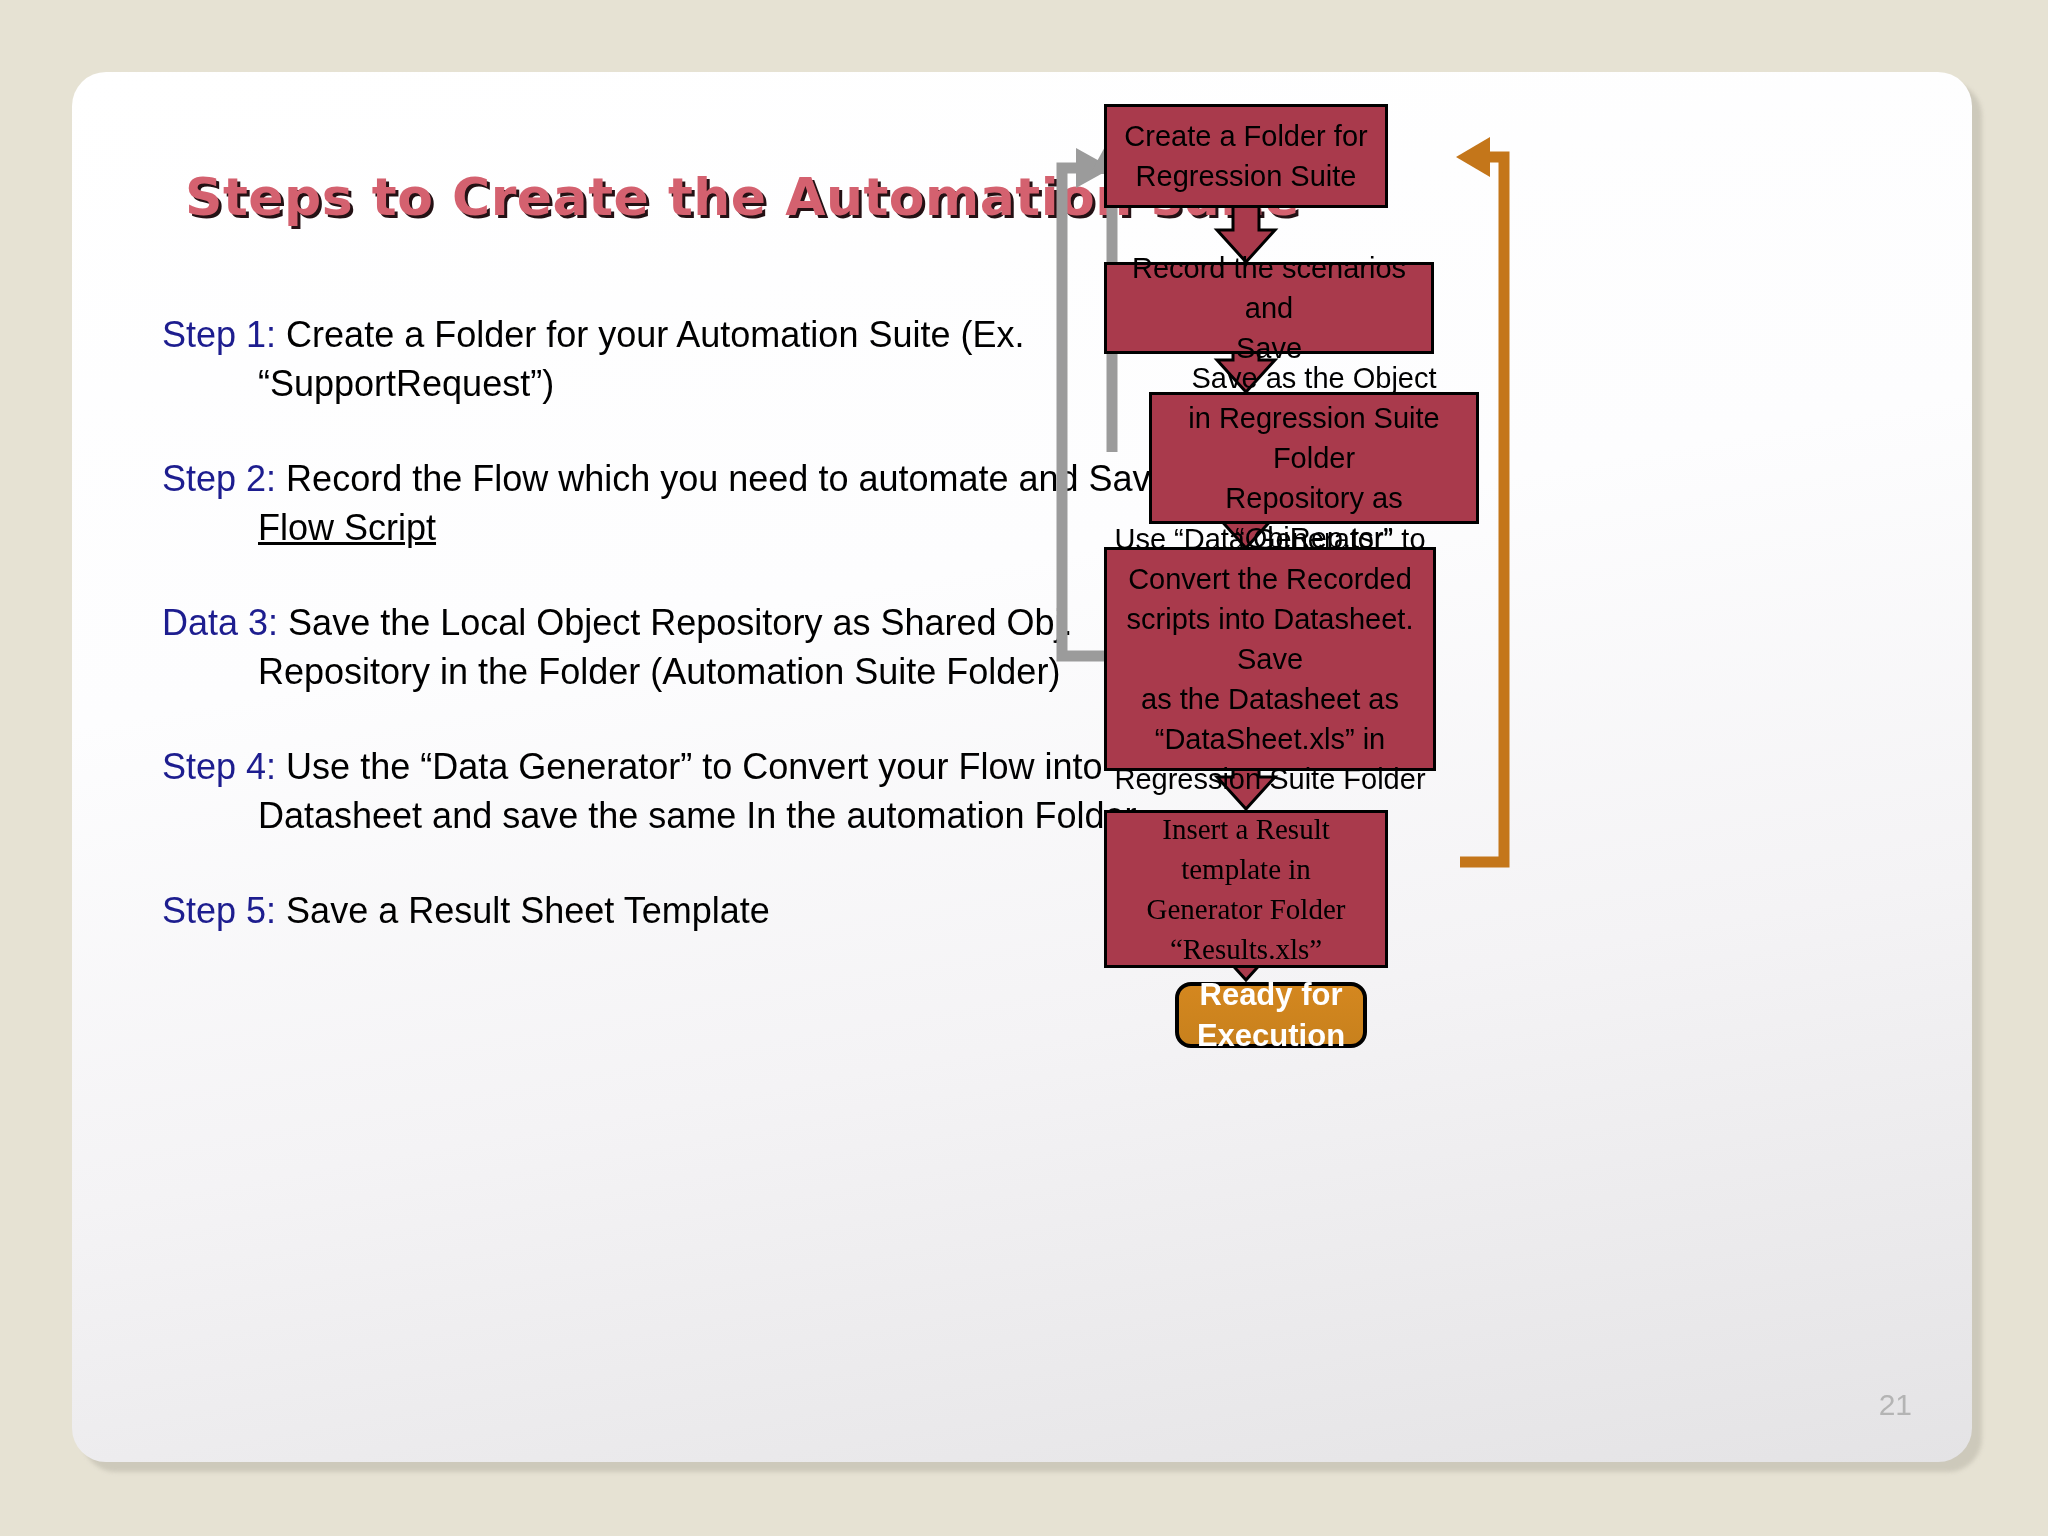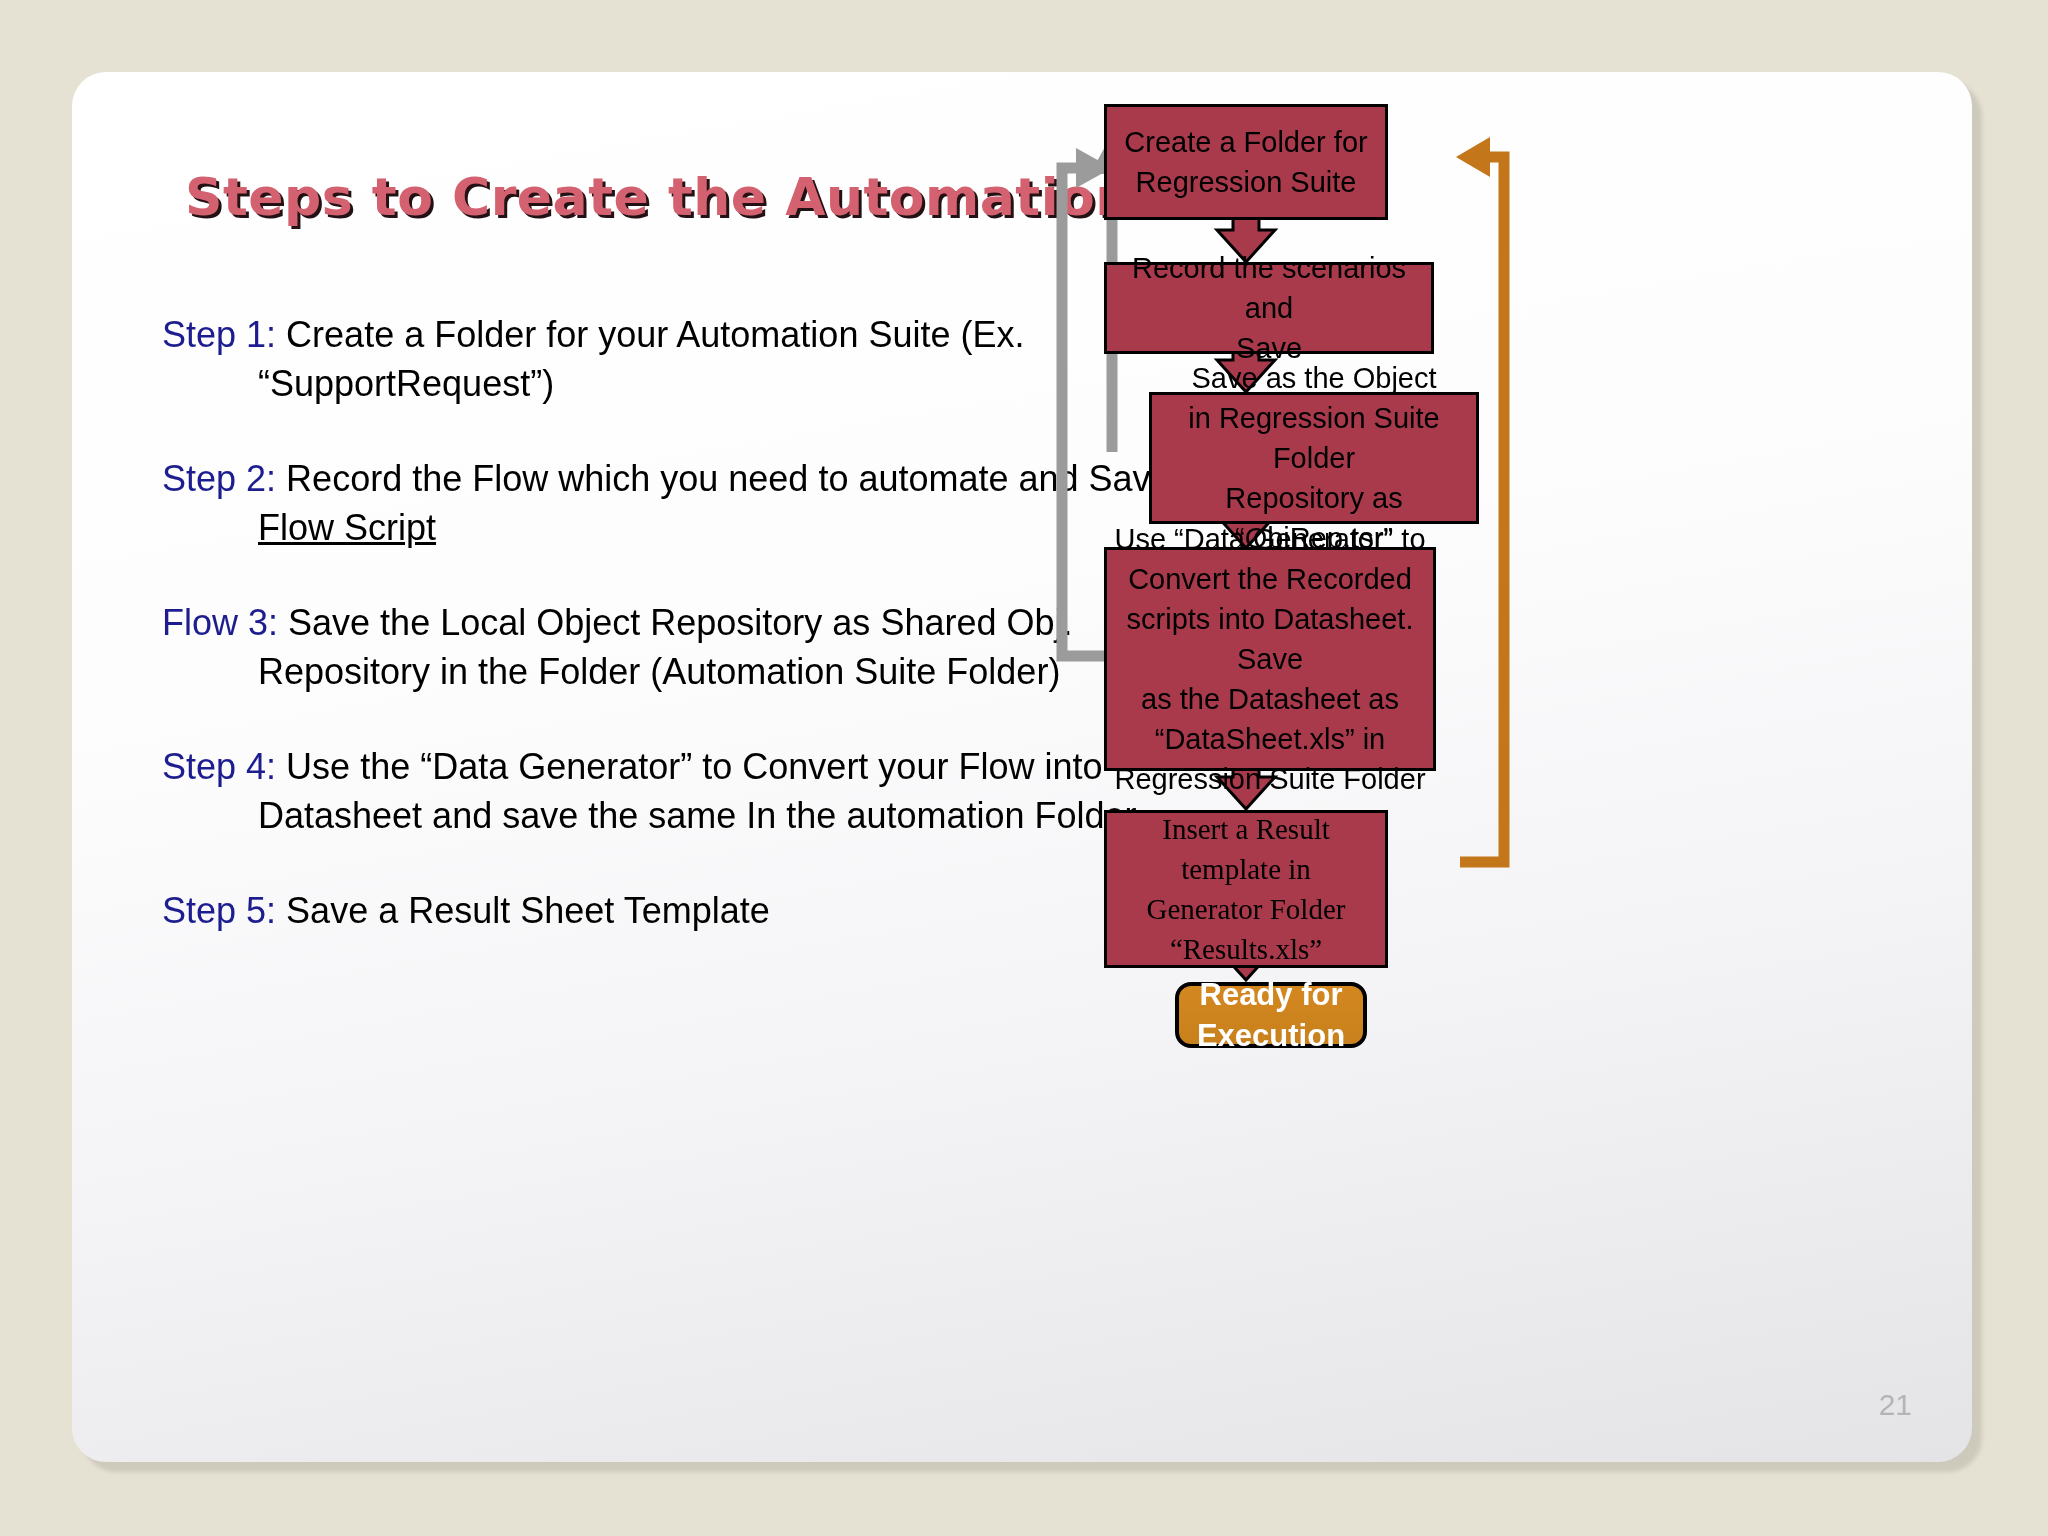--- a/index.html
+++ b/index.html
@@ -86,21 +86,21 @@
       <span class="step-ind">“SupportRequest”)</span>
     </div>
 
     <div class="step">
       <span class="step-label">Step 2:</span>
       <span>Record the Flow which you need to automate and Save the</span>
       <span class="step-ind"><span class="u">Flow Script</span></span>
     </div>
 
     <div class="step">
-      <span class="step-label">Flow 3:</span>
+      <span class="step-label">Data 3:</span>
       <span>Save the Local Object Repository as Shared Obj.</span>
       <span class="step-ind">Repository in the Folder (Automation Suite Folder)</span>
     </div>
 
     <div class="step">
       <span class="step-label">Step 4:</span>
       <span>Use the “Data Generator” to Convert your Flow into</span>
       <span class="step-ind">Datasheet and save the same In the automation Folder</span>
     </div>
 
@@ -138,21 +138,21 @@
       <polygon points="1161,411 1187,411 1187,444 1203,444 1174,476 1145,444 1161,444" fill="#a93a4c" stroke="#000" stroke-width="3"></polygon>
     </g>
     <g>
       <polygon points="1161,672 1187,672 1187,705 1203,705 1174,737 1145,705 1161,705" fill="#a93a4c" stroke="#000" stroke-width="3"></polygon>
     </g>
     <g>
       <polygon points="1161,842 1187,842 1187,876 1203,876 1174,908 1145,876 1161,876" fill="#a93a4c" stroke="#000" stroke-width="3"></polygon>
     </g>
   </svg>
 
-  <div class="fbox" style="left:1032px; top:32px; width:284px; height:116px;">
+  <div class="fbox" style="left:1032px; top:32px; width:284px; height:104px;">
     <span class="ln">Create a Folder for</span>
     <span class="ln">Regression Suite</span>
   </div>
 
   <div class="fbox" style="left:1032px; top:190px; width:330px; height:92px;">
     <span class="ln">Record the scenarios and</span>
     <span class="ln">Save</span>
   </div>
 
   <div class="fbox" style="left:1032px; top:320px; width:330px; height:132px;margin-left:45px;">

